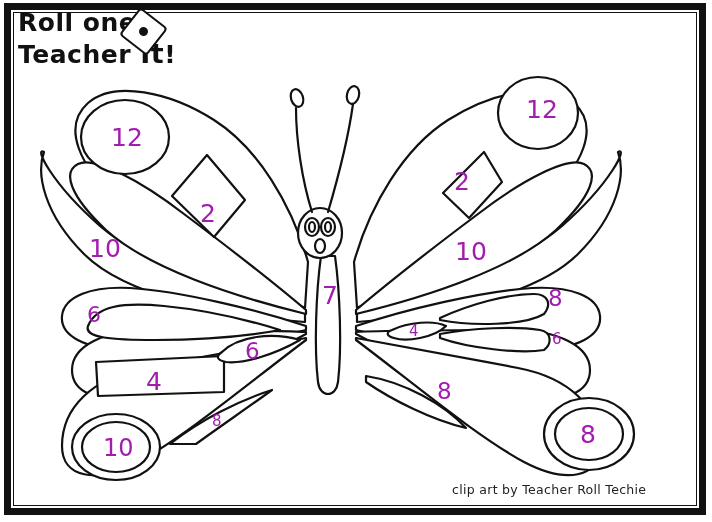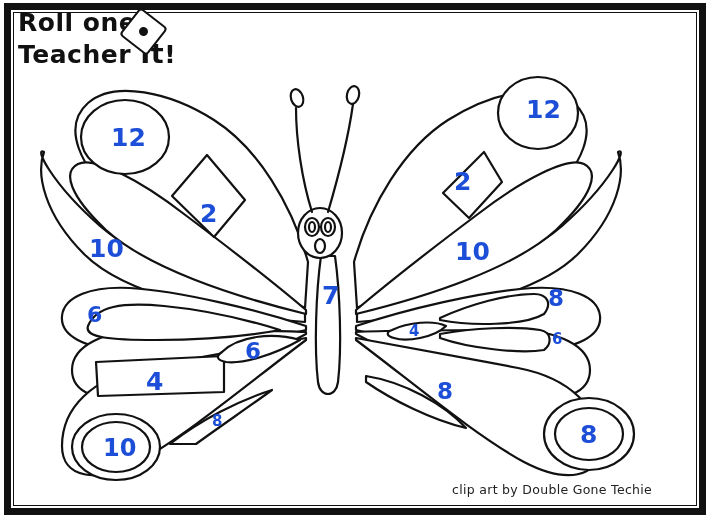--- a/index.html
+++ b/index.html
@@ -29,21 +29,21 @@
 
   .credit{position:absolute;left:452px;top:482px;font-size:12.5px;color:#222;
       font-family:"DejaVu Sans", sans-serif;letter-spacing:.3px;}
 
   
   svg.art{position:absolute;left:0;top:0;width:712px;height:522px;}
   svg.art path, svg.art ellipse, svg.art circle, svg.art polygon{
       fill:#fff;stroke:#111;stroke-width:2.2;
       stroke-linecap:round;stroke-linejoin:round;}
   .num{position:absolute;font-family:"DejaVu Sans", sans-serif;
-      color:#1d4ed8;font-weight:700;}
+      color:#a21caf;font-weight:400;}
 </style>
 </head>
 <body>
 
 <div id="page">
 
   <div class="frame-outer"></div>
   <div class="frame-inner"></div>
 
   <div class="title-block">
@@ -115,14 +115,14 @@
   <div class="num" style="left:454px;top:167px;font-size:25px;">2</div>
   <div class="num" style="left:455px;top:237px;font-size:25px;">10</div>
   <div class="num" style="left:409px;top:322px;font-size:15px;">4</div>
   <div class="num" style="left:548px;top:285px;font-size:23px;">8</div>
   <div class="num" style="left:552px;top:330px;font-size:15px;">6</div>
   <div class="num" style="left:437px;top:378px;font-size:23px;">8</div>
   <div class="num" style="left:580px;top:420px;font-size:25px;">8</div>
 
   <div class="num" style="left:322px;top:281px;font-size:25px;">7</div>
 
-  <div class="credit">clip art by Double Gone Techie</div>
+  <div class="credit">clip art by Teacher Roll Techie</div>
 </div>
 
 </body></html>

